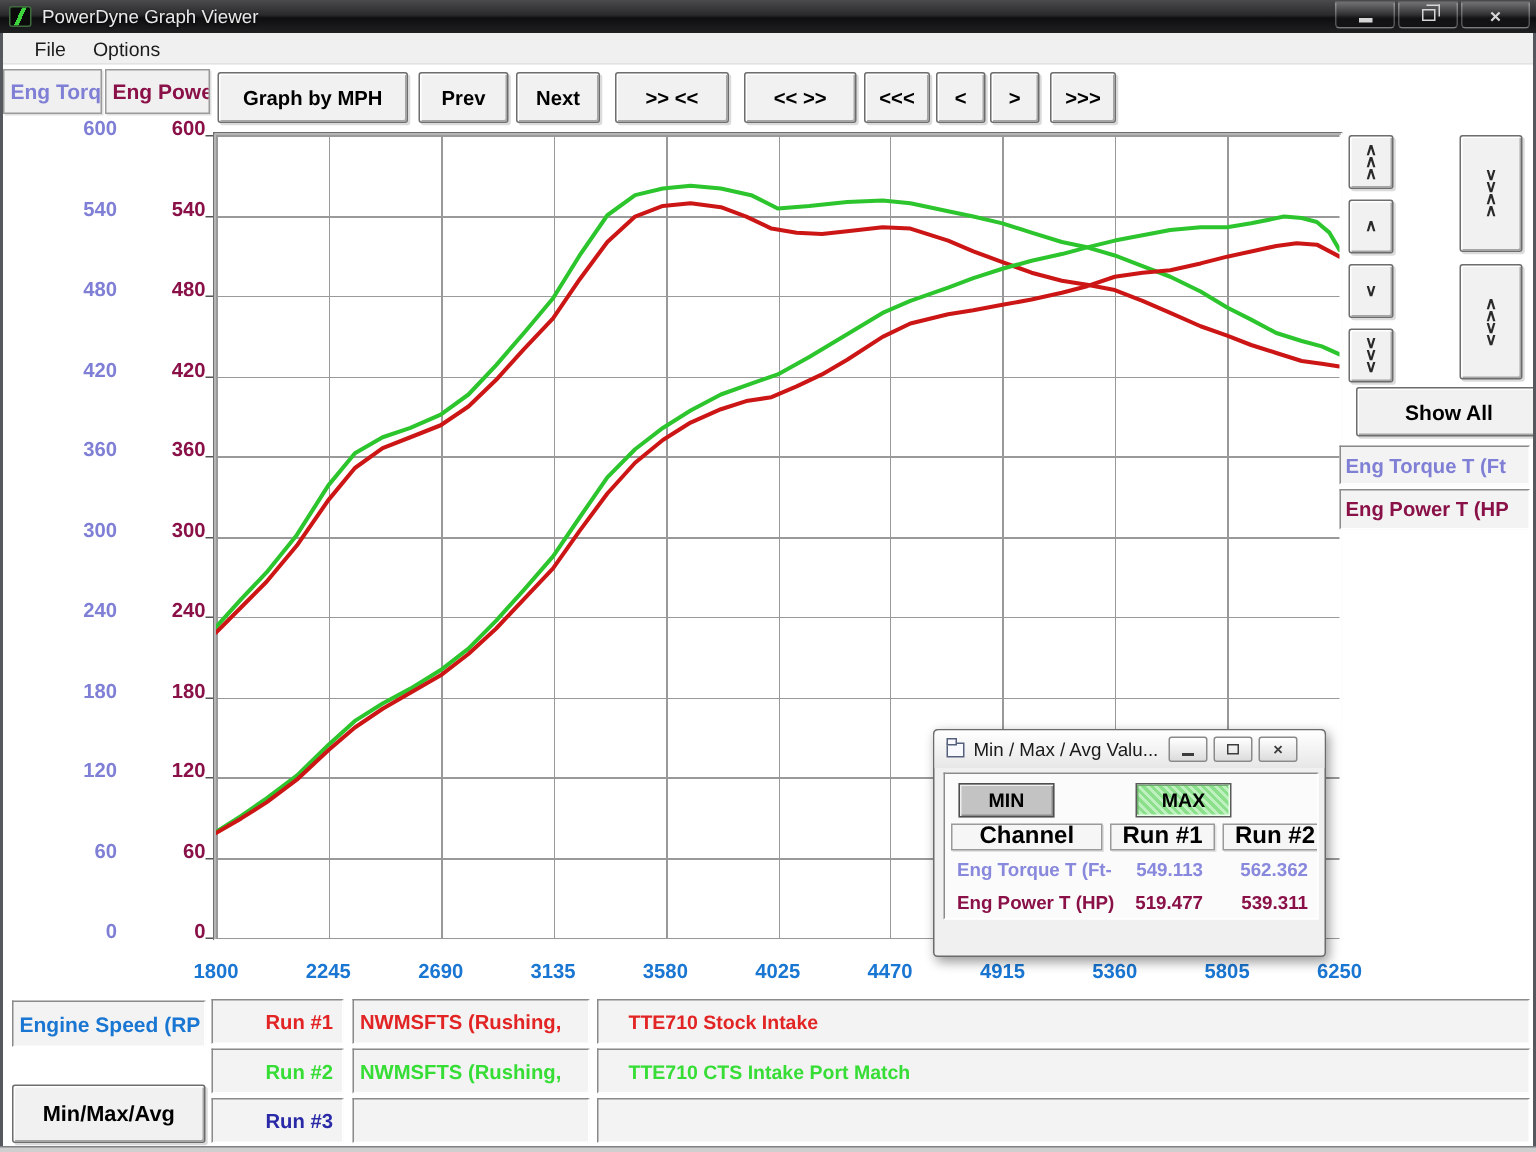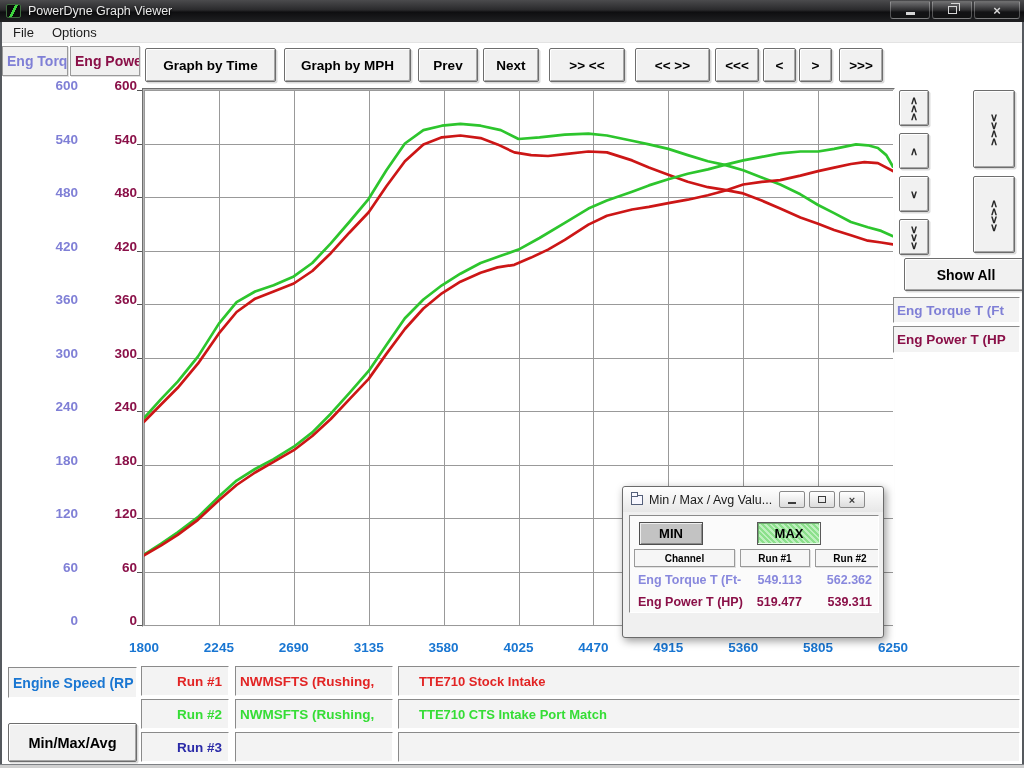--- a/index.html
+++ b/index.html
@@ -19,21 +19,21 @@
     display:flex;align-items:center;justify-content:center;color:#d6d6d6;font-size:13px;font-weight:bold;}
   .cap .minbar{width:9px;height:3px;background:#d6d6d6;margin-top:7px;}
   .cap .restorebox{width:9px;height:8px;border:1px solid #d6d6d6;position:relative;}
   .cap .restorebox:before{content:"";position:absolute;left:2px;top:-4px;width:8px;height:7px;border:1px solid #d6d6d6;border-bottom:none;border-left:none;}
   .cap.close{width:46px;}
 
   
   .menubar{position:absolute;left:0;top:22px;width:1024px;height:21px;background:#f0f0f0;border-bottom:1px solid #e3e3e3;
     display:flex;align-items:center;}
   .menuitem{font-size:13px;color:#1c1c1c;padding:0 9px;height:100%;display:flex;align-items:center;}
-  .menuitem:first-child{padding-left:13px;}
+  .menuitem:first-child{padding-left:23px;}
 
   
   .bevel{background:#f1f1f1;border:1px solid #6e6e6e;border-radius:2px;
     box-shadow:inset 1px 1px 0 #ffffff,inset -1px -1px 0 #a6a6a6,1.5px 1.5px 0 rgba(0,0,0,.14);}
   .sunk{background:#f3f3f3;border:1px solid;border-color:#8a8a8a #ffffff #ffffff #8a8a8a;}
 
   
   .axisbox{position:absolute;top:46px;height:30px;border:1px solid #9a9a9a;background:#f0f0f0;
     font-weight:bold;font-size:14px;display:flex;align-items:center;padding-left:4px;
     white-space:nowrap;overflow:hidden;box-shadow:1px 1px 0 rgba(0,0,0,.12);}
@@ -79,21 +79,21 @@
   .mcap .rest2{width:8px;height:7px;border:1px solid #3c3c3c;}
   .mma-panel{position:absolute;left:6px;top:28px;width:250px;height:98px;background:#fbfbfb;
     border:1px solid;border-color:#8a8a8a #ffffff #ffffff #8a8a8a;overflow:hidden;}
   .mma-btn{position:absolute;top:6px;width:64px;height:23px;display:flex;align-items:center;justify-content:center;
     font-size:13px;font-weight:bold;color:#000;}
   .mma-btn.minb{left:9px;background:#c3c3c3;border:1px solid #4f4f4f;
     box-shadow:inset 1px 1px 0 #efefef,inset -1px -1px 0 #8b8b8b;}
   .mma-btn.maxb{left:127px;background:repeating-linear-gradient(45deg,#8ce08c 0 2px,#bff0bf 2px 4px);
     border:1px solid #5a5a5a;box-shadow:inset -1px -1px 0 #e8ffe8,inset 1px 1px 0 #6fae6f;}
   .mma-head{position:absolute;top:33px;height:18px;background:#f6f6f6;border:1px solid #9a9a9a;
-    display:flex;align-items:center;justify-content:center;font-size:10px;font-weight:bold;color:#000;
+    display:flex;align-items:center;justify-content:center;font-size:16px;font-weight:bold;color:#000;
     box-shadow:1px 1px 0 rgba(0,0,0,.1);}
   .mma-chan{position:absolute;left:8px;font-size:12.5px;font-weight:bold;white-space:nowrap;}
   .mma-val{position:absolute;font-size:12.5px;font-weight:bold;text-align:right;white-space:nowrap;}
 
   
   .engspeed{position:absolute;left:8px;top:667px;width:129px;height:31px;display:flex;align-items:center;
     padding-left:4px;font-weight:bold;font-size:14px;color:#1976d2;white-space:nowrap;overflow:hidden;}
   .mmavg{position:absolute;left:8px;top:723px;width:129px;height:39px;font-size:14.5px;}
   .btnface{display:flex;align-items:center;justify-content:center;font-weight:bold;color:#000;}
   .runlab{position:absolute;left:141px;width:88px;height:30px;display:flex;align-items:center;justify-content:flex-end;
@@ -128,21 +128,20 @@
   </div>
 
   <div class="menubar" id="menubar">
       <div class="menuitem">File</div>
       <div class="menuitem">Options</div>
     </div>
 
   <div class="axisbox torq">Eng Torq</div>
   <div class="axisbox pow">Eng Powe</div>
   <div class="navbtns" id="navbtns">
-      <div class="tbtn bevel w-graph-time">Graph by Time</div>
       <div class="tbtn bevel w-graph-mph">Graph by MPH</div>
       <div class="tbtn bevel w-prev">Prev</div>
       <div class="tbtn bevel w-next">Next</div>
       <div class="tbtn bevel w-fwd-back">&gt;&gt; &lt;&lt;</div>
       <div class="tbtn bevel w-back-fwd">&lt;&lt; &gt;&gt;</div>
       <div class="tbtn bevel w-rew">&lt;&lt;&lt;</div>
       <div class="tbtn bevel w-left">&lt;</div>
       <div class="tbtn bevel w-right">&gt;</div>
       <div class="tbtn bevel w-ffwd">&gt;&gt;&gt;</div>
     </div>

